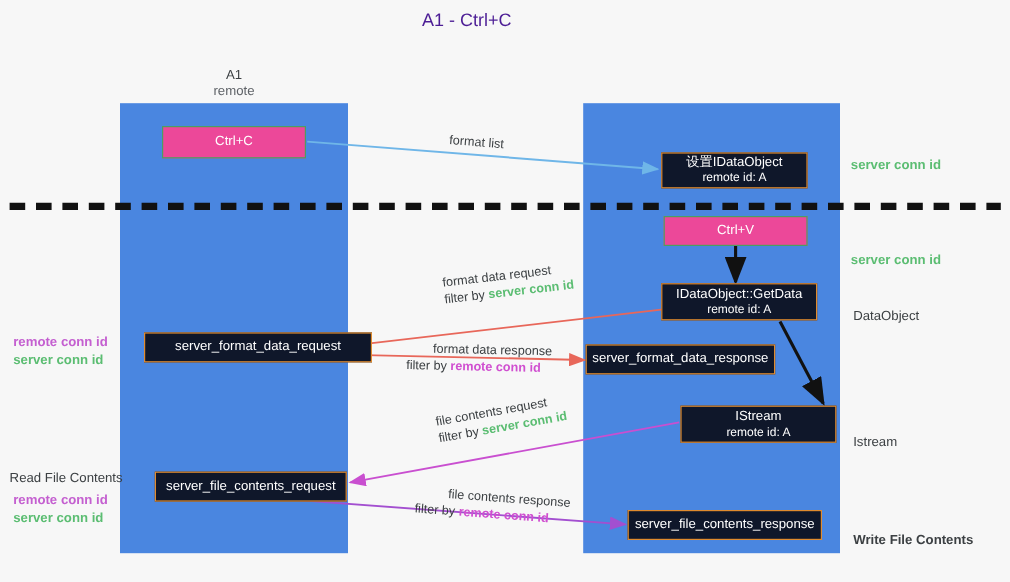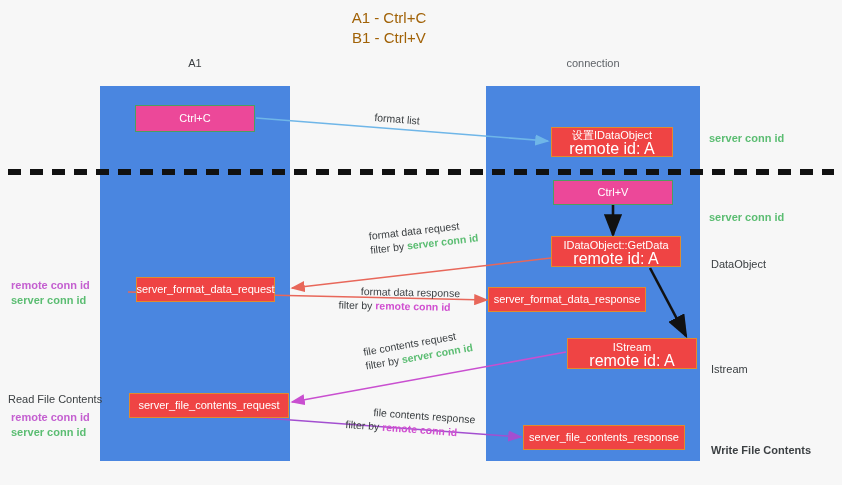--- a/index.html
+++ b/index.html
@@ -7,42 +7,42 @@
     width:842px;height:485px;
     background:#f7f7f7;
     font-family:"Liberation Sans","DejaVu Sans",sans-serif;
     overflow:hidden;
     position:relative;
   }
   #stage{position:absolute;left:0;top:0;width:842px;height:485px;}
 
   .title{
     position:absolute;left:0;top:8px;width:778px;
-    text-align:center;color:#a16207;font-size:15px;line-height:20px;
+    text-align:center;color:#4c1d95;font-size:15px;line-height:20px;
   }
   .title div{white-space:pre;}
 
   .lane{position:absolute;background:#4a86e0;}
   .lane-head{
     position:absolute;text-align:center;color:#5f6368;
     font-size:11px;line-height:13px;
   }
   .lane-head .l1{color:#3c4043;}
 
   .box{
     position:absolute;box-sizing:border-box;
     border:1px solid;
     color:#ffffff;font-size:11px;line-height:13px;
     display:flex;flex-direction:column;
     align-items:center;justify-content:center;
     text-align:center;
   }
-  .box.orange{background:#ef4444;border-color:#e08b2e;}
+  .box.orange{background:#0f172a;border-color:#e08b2e;}
   .box.green{background:#ec4899;border-color:#4d9e60;}
-  .box .sub{font-size:16px;}
+  .box .sub{font-size:10px;}
 
   .edge-label{
     position:absolute;color:#3c4043;font-size:10.5px;line-height:14px;
     white-space:nowrap;transform-origin:left top;
   }
   .edge-label .green{color:#5bbd72;font-weight:bold;}
   .edge-label .magenta{color:#d04fd0;font-weight:bold;}
 
   .side{
     position:absolute;font-size:11px;line-height:15px;white-space:nowrap;
@@ -55,31 +55,30 @@
   svg.overlay{position:absolute;left:0;top:0;width:842px;height:485px;
     pointer-events:none;overflow:visible;}
 </style>
 </head>
 <body>
 
 <div id="stage">
 
   <div class="title">
     <div>A1 - Ctrl+C</div>
-    <div>B1 - Ctrl+V</div>
   </div>
 
   <div class="lane" style="left:100px;top:86px;width:190px;height:375px;"></div>
   <div class="lane" style="left:486px;top:86px;width:214px;height:375px;"></div>
 
   <div class="lane-head" style="left:100px;top:57px;width:190px;">
     <div class="l1">A1</div>
+    <div>remote</div>
   </div>
   <div class="lane-head" style="left:486px;top:57px;width:214px;">
-    <div>connection</div>
   </div>
 
   <svg class="overlay">
     <defs>
       <marker id="ah-blue" markerWidth="9" markerHeight="7" refX="8" refY="3.5" orient="auto">
         <path d="M0,0 L9,3.5 L0,7 z" fill="#6fb6e8"></path>
       </marker>
       <marker id="ah-red" markerWidth="9" markerHeight="7" refX="8" refY="3.5" orient="auto">
         <path d="M0,0 L9,3.5 L0,7 z" fill="#e8675a"></path>
       </marker>
@@ -127,21 +126,21 @@
   <div class="box orange" style="left:551px;top:236px;width:130px;height:31px;">
     <span>IDataObject::GetData</span>
     <span class="sub">remote id: A</span>
   </div>
 
   <div class="box orange" style="left:567px;top:338px;width:130px;height:31px;">
     <span>IStream</span>
     <span class="sub">remote id: A</span>
   </div>
 
-  <div class="box orange" style="left:136px;top:277px;width:139px;height:25px;">
+  <div class="box orange" style="left:120px;top:277px;width:190px;height:25px;">
     <span>server_format_data_request</span>
   </div>
 
   <div class="box orange" style="left:488px;top:287px;width:158px;height:25px;">
     <span>server_format_data_response</span>
   </div>
 
   <div class="box orange" style="left:129px;top:393px;width:160px;height:25px;">
     <span>server_file_contents_request</span>
   </div>

